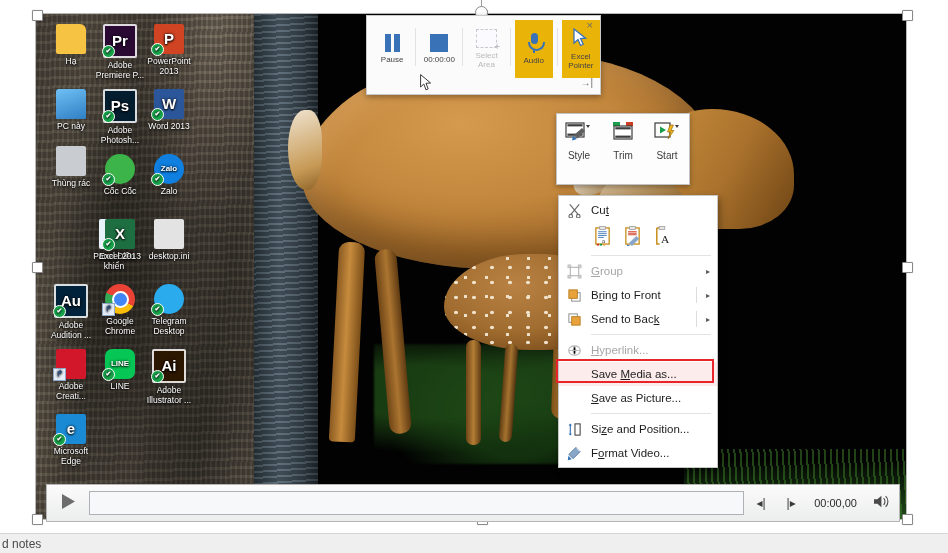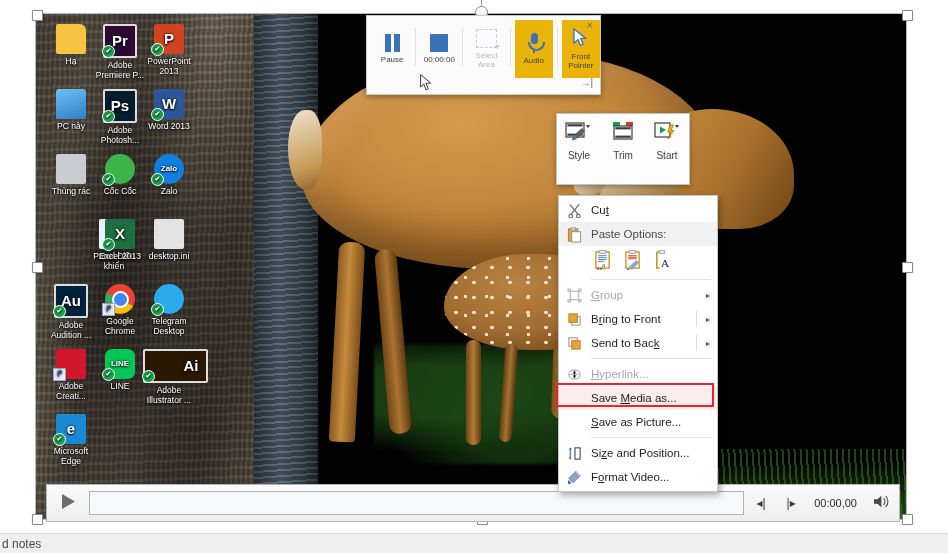--- a/index.html
+++ b/index.html
@@ -297,21 +297,21 @@
             <div>PC này</div>
           </div>
           <div class="icon-cell" style="left: 58px; top: 75px;">
             <div class="icon-gfx" style="background: rgb(3, 28, 46); border: 2px solid rgba(255, 255, 255, 0.85);">Ps<span class="ck">✔</span></div>
             <div>Adobe Photosh...</div>
           </div>
           <div class="icon-cell" style="left: 107px; top: 75px;">
             <div class="icon-gfx" style="background: rgb(43, 87, 154);">W<span class="ck">✔</span></div>
             <div>Word 2013</div>
           </div>
-          <div class="icon-cell" style="left: 9px; top: 140px;">
+          <div class="icon-cell" style="left: 9px; top: 132px;">
             <div class="icon-gfx" style="background: rgb(201, 204, 208); border-radius: 2px;"></div>
             <div>Thùng rác</div>
           </div>
           <div class="icon-cell" style="left: 58px; top: 140px;">
             <div class="icon-gfx" style="background: rgb(60, 180, 74); border-radius: 50%;">
               <span class="ck">✔</span>
             </div>
             <div>Cốc Cốc</div>
           </div>
           <div class="icon-cell" style="left: 107px; top: 140px;">
@@ -351,21 +351,21 @@
             <div class="icon-gfx" style="background: rgb(211, 23, 42);">
               <span class="shct">↱</span>
             </div>
             <div>Adobe Creati...</div>
           </div>
           <div class="icon-cell" style="left: 58px; top: 335px;">
             <div class="icon-gfx" style="background: rgb(6, 199, 85); font-size: 8px; border-radius: 7px;">LINE<span class="ck">✔</span></div>
             <div>LINE</div>
           </div>
           <div class="icon-cell" style="left: 107px; top: 335px;">
-            <div class="icon-gfx" style="background: rgb(43, 22, 0); border: 2px solid rgba(255, 255, 255, 0.85); padding-left: 31px;">Ai<span class="ck">✔</span></div>
+            <div class="icon-gfx" style="background: rgb(43, 22, 0); border: 2px solid rgba(255, 255, 255, 0.85);">Ai<span class="ck">✔</span></div>
             <div>Adobe Illustrator ...</div>
           </div>
           <div class="icon-cell" style="left: 9px; top: 400px;">
             <div class="icon-gfx" style="background: rgb(26, 138, 212);">e<span class="ck">✔</span></div>
             <div>Microsoft Edge</div>
           </div>
         </div>
     </div>
 
     <div class="rot-stem"></div>
@@ -416,21 +416,21 @@
           <span>Audio</span>
         </div>
         <div class="rec-sep"></div>
 
         <div class="rec-btn hot">
           <span>
             <svg width="15" height="19" viewBox="0 0 15 19" aria-hidden="true">
               <path d="M1 1 L1 15 L5 11.5 L7.6 17.5 L10.2 16.3 L7.6 10.6 L12.6 10.2 Z" fill="#ffffff" stroke="#3a72b8" stroke-width="1.3"></path>
             </svg>
           </span>
-          <span style="line-height:9px;">Front Pointer</span>
+          <span style="line-height:9px;">Excel Pointer</span>
         </div>
 
       </div>
     </div>
 
     <div class="cursor">
       <svg width="12" height="17" viewBox="0 0 12 17" aria-hidden="true">
         <path d="M0.6 0.6 L0.6 13 L3.8 10 L6 15.8 L8.2 14.9 L6 9.3 L10.6 9 Z" fill="#ffffff" stroke="#3a3a3a" stroke-width="1"></path>
       </svg>
     </div>
@@ -481,30 +481,20 @@
           <svg width="15" height="15" viewBox="0 0 16 16" aria-hidden="true">
             <path d="M3 1.5 L12 12.5 M13 1.5 L4 12.5" stroke="#6b6b6b" stroke-width="1.3" fill="none"></path>
             <circle cx="4" cy="14" r="1.9" fill="none" stroke="#6b6b6b" stroke-width="1.2"></circle>
             <circle cx="12" cy="14" r="1.9" fill="none" stroke="#6b6b6b" stroke-width="1.2"></circle>
           </svg>
         </span>
         <span>Cu<span class="u">t</span></span>
       </div>
 
 
-      <div class="ctx-item hdr">
-        <span class="gi">
-          <svg width="15" height="16" viewBox="0 0 16 17" aria-hidden="true">
-            <rect x="1.5" y="2" width="10" height="13" fill="#e8a33d" stroke="#b97c1d" stroke-width="1"></rect>
-            <rect x="4.2" y="0.8" width="4.6" height="2.6" fill="#d8d8d8" stroke="#8f8f8f" stroke-width=".8"></rect>
-            <rect x="5" y="5" width="9.5" height="11" fill="#ffffff" stroke="#8f8f8f" stroke-width="1"></rect>
-          </svg>
-        </span>
-        <span>Paste Options:</span>
-      </div>
 
       <div class="paste-row">
         <span>
           <svg width="19" height="20" viewBox="0 0 20 21" aria-hidden="true">
             <rect x="3" y="2" width="14" height="17" fill="#fff" stroke="#c8901f" stroke-width="1.4"></rect>
             <rect x="7" y="0.6" width="6" height="3" fill="#e6e6e6" stroke="#9a9a9a" stroke-width=".8"></rect>
             <path d="M5.4 6h9M5.4 8h9M5.4 10h9M5.4 12h6" stroke="#4a7ebb" stroke-width="1"></path>
             <text x="9.5" y="18" font-size="7" font-family="Liberation Serif, serif" fill="#222">a</text>
             <rect x="4" y="18.6" width="2.4" height="2" fill="#cf3c22"></rect>
             <rect x="7.2" y="18.6" width="2.4" height="2" fill="#1a9e4b"></rect>

